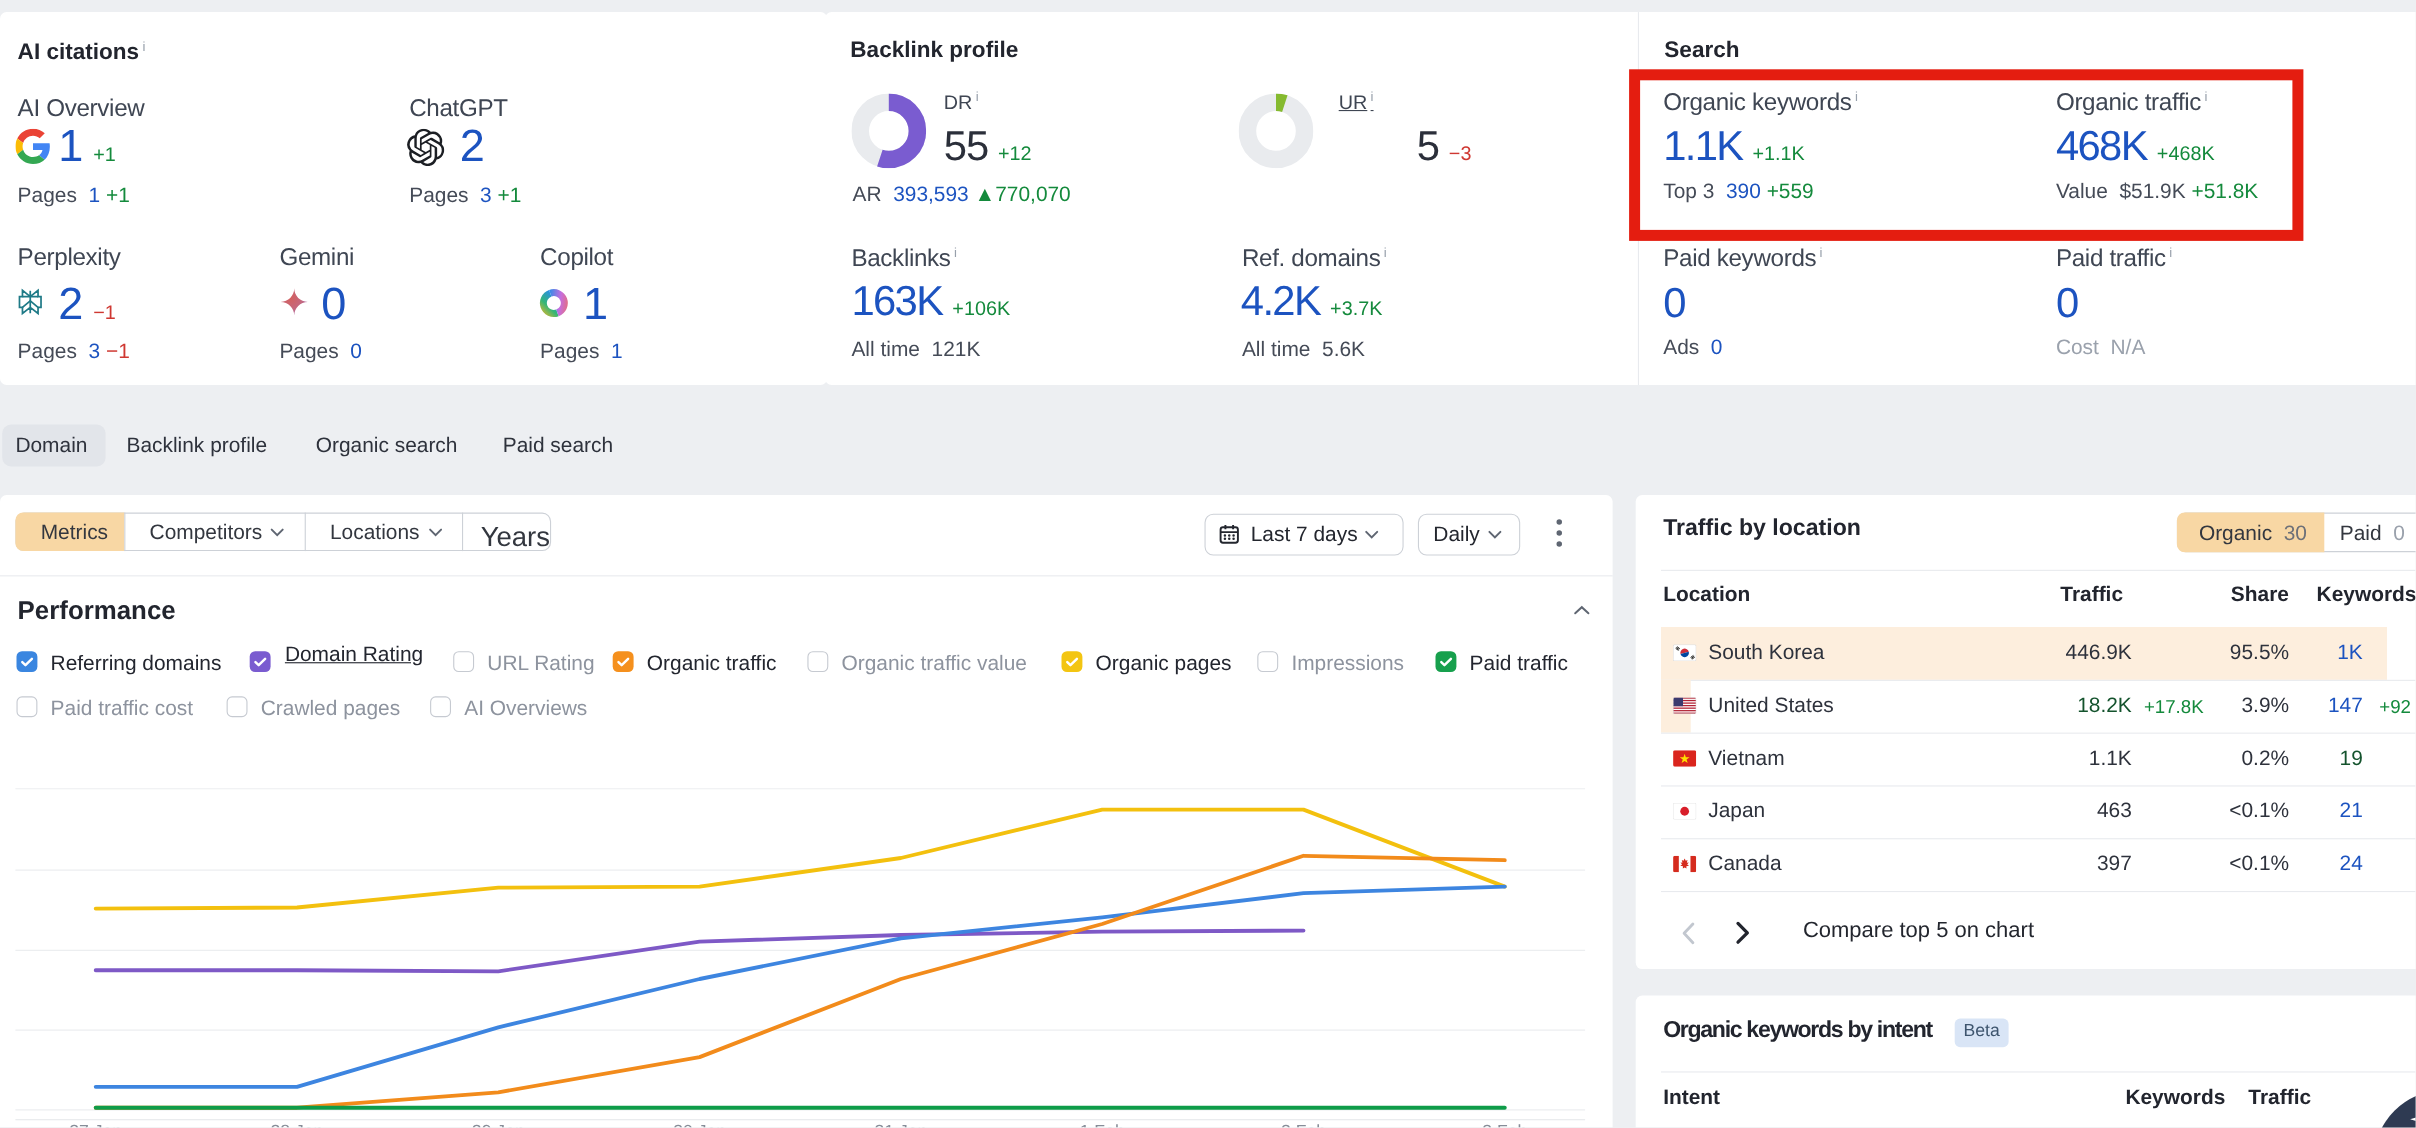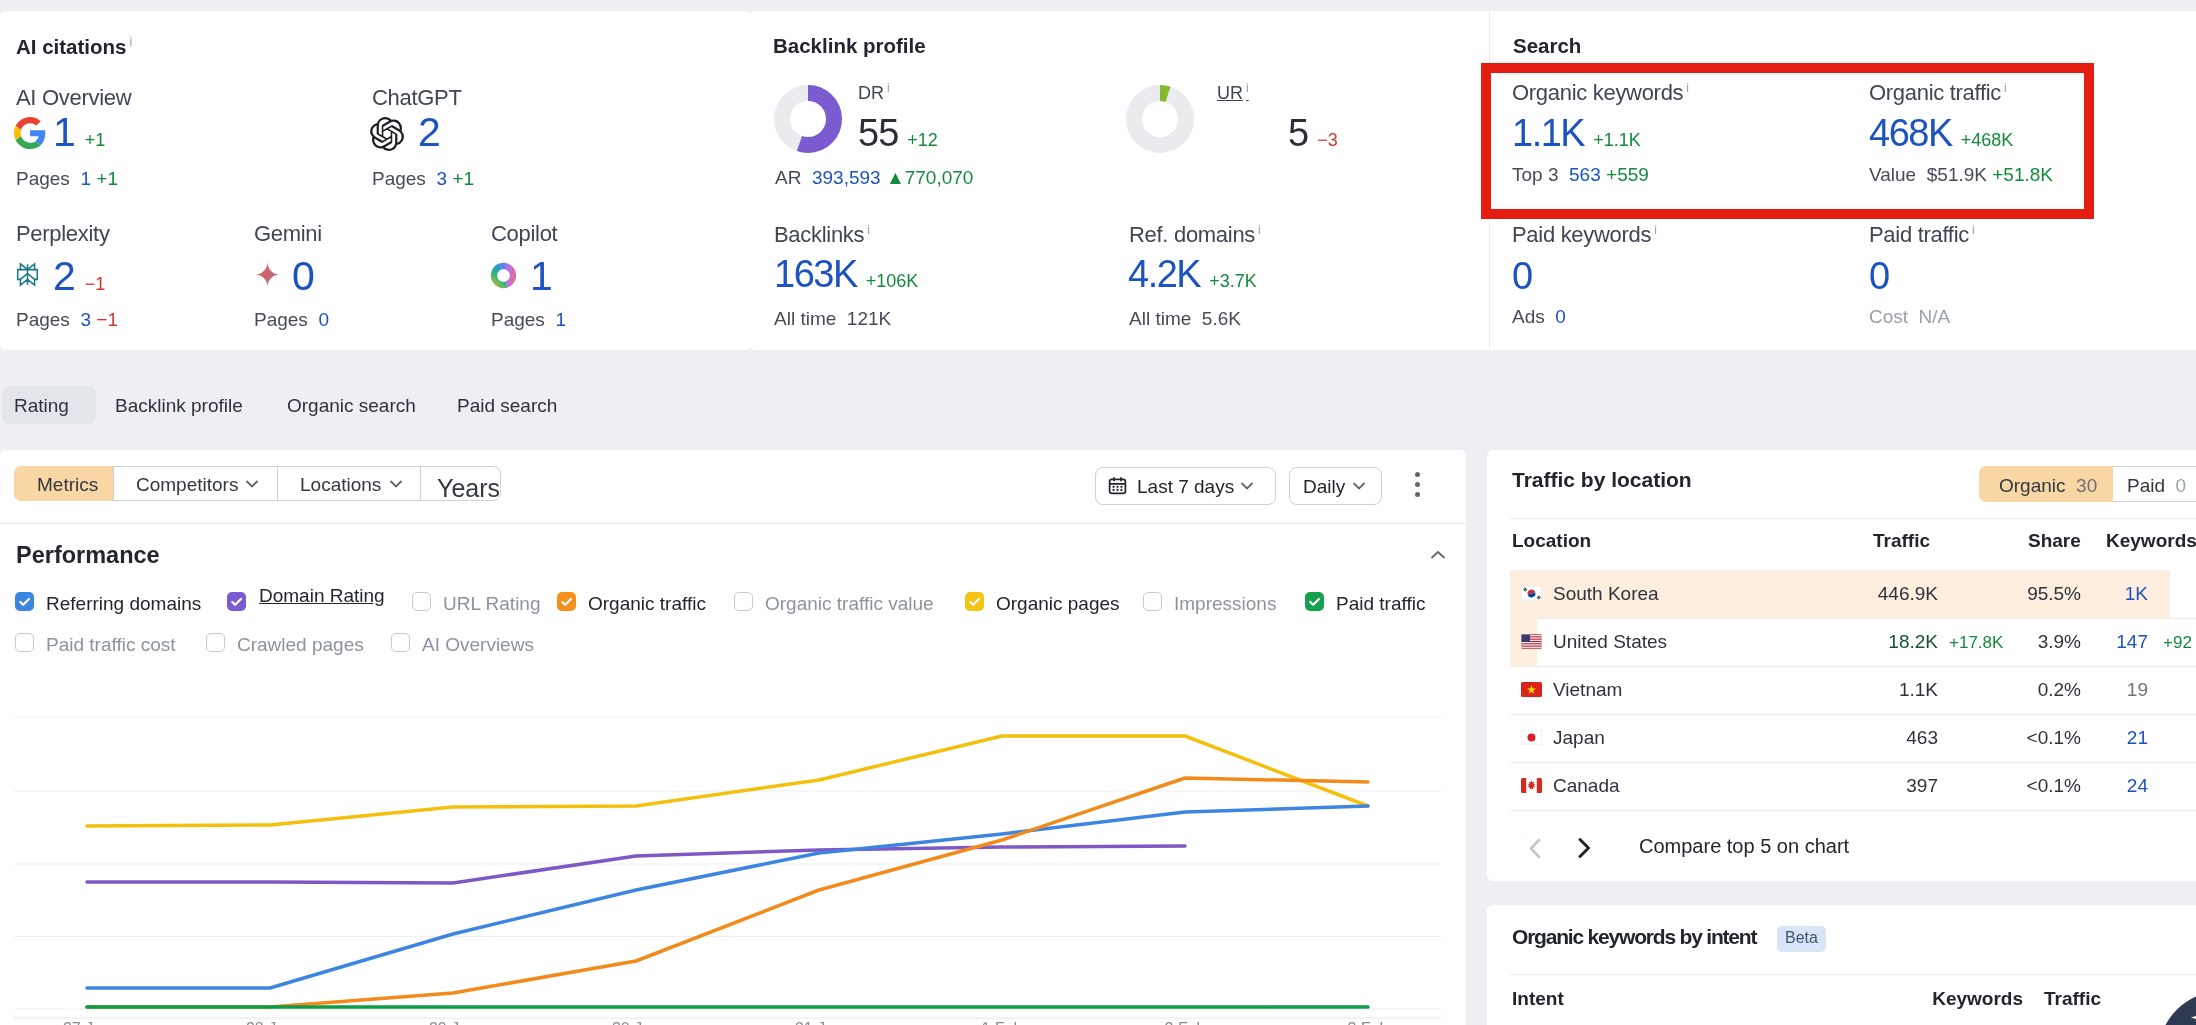--- a/index.html
+++ b/index.html
@@ -150,21 +150,21 @@
       <span class="grn d17">+3.7K</span>
     </div>
   <div class="abs sub" style="left:379px; top:297px;">All time&nbsp; 5.6K</div>
 
   <div class="abs ttl" style="left:763px; top:23px;">Search</div>
   <div class="abs lbl" style="left:762px; top:69px;">Organic keywords<span class="sup">i</span></div>
   <div class="grp" style="left:762px; top:101px;">
       <span class="big">1.1K</span>
       <span class="grn d17">+1.1K</span>
     </div>
-  <div class="abs sub" style="left:762px; top:153px;">Top 3&nbsp; <span class="blue">563</span> <span class="grn">+559</span></div>
+  <div class="abs sub" style="left:762px; top:153px;">Top 3&nbsp; <span class="blue">390</span> <span class="grn">+559</span></div>
   <div class="abs lbl" style="left:1119px; top:69px;">Organic traffic<span class="sup">i</span></div>
   <div class="grp" style="left:1119px; top:101px;">
       <span class="big">468K</span>
       <span class="grn d17">+468K</span>
     </div>
   <div class="abs sub" style="left:1119px; top:153px;">Value&nbsp; $51.9K <span class="grn">+51.8K</span></div>
   <div class="abs lbl" style="left:762px; top:211px;">Paid keywords<span class="sup">i</span></div>
   <div class="grp" style="left:762px; top:244px;">
       <span class="big">0</span>
     </div>
@@ -173,21 +173,21 @@
   <div class="grp" style="left:1119px; top:244px;">
       <span class="big">0</span>
     </div>
   <div class="abs sub gry" style="left:1119px; top:295px;">Cost&nbsp; N/A</div>
 </div>
 
 <div class="abs" style="left:1481px; top:63px; width:613px; height:156px; border:10px solid #e41d10; z-index:30;"></div>
 
 <div class="abs" style="left:2px; top:386px; width:94px; height:38px; background:#e2e5ea; border-radius:8px;"></div>
 <div class="abs" style="left:0; top:386px; height:38px; font-size:19px; color:#2e323c;">
-  <span style="position:absolute; left:14px; top:9px;">Rating</span>
+  <span style="position:absolute; left:14px; top:9px;">Domain</span>
   <span style="position:absolute; left:115px; top:9px; white-space:nowrap;">Backlink profile</span>
   <span style="position:absolute; left:287px; top:9px; white-space:nowrap;">Organic search</span>
   <span style="position:absolute; left:457px; top:9px; white-space:nowrap;">Paid search</span>
 </div>
 
 <div class="card" style="left:0; top:450px; width:1466px; height:575px; border-radius:6px 6px 0 0;"></div>
 
   <div class="abs" style="left:14px; top:466px; height:35px; border:1px solid #cdd1d7; border-radius:8px; width:487px; background:#fff;"></div>
   <div class="abs" style="left:14px; top:466px; width:99px; height:35px; background:#f8d7a4; border-radius:7px 0 0 7px;"></div>
   <div class="abs" style="left:113px; top:466px; width:1px; height:35px; background:#cdd1d7;"></div>
@@ -354,21 +354,21 @@
 <div class="abs nw" style="left:2048px; top:631px; width:100px; font-size:19px; color:#1c53c0; text-align:right;">147</div>
 <div class="abs nw grn" style="left:2163px; top:633px; font-size:17px;">+92</div>
 <div class="abs" style="left:1510px; top:665.5px; width:686px; height:1px; background:#e8eaee;"></div>
 <div class="abs" style="left:1521px; top:682px;"><svg width="21" height="15" viewBox="0 0 21 15">
       <rect width="21" height="15" rx="1.5" fill="#da251d"></rect>
       <path d="M10.5 3.2l1.06 3.26h3.43l-2.77 2.02 1.06 3.26-2.78-2.02-2.78 2.02 1.06-3.26-2.77-2.02h3.43z" fill="#ffdf00"></path>
     </svg></div>
 <div class="abs nw" style="left:1553px; top:679px; font-size:19px; color:#2e323c;">Vietnam</div>
 <div class="abs nw" style="left:1738px; top:679px; width:200px; font-size:19px; color:#2e323c; text-align:right;">1.1K</div>
 <div class="abs nw" style="left:1961px; top:679px; width:120px; font-size:19px; color:#2e323c; text-align:right;">0.2%</div>
-<div class="abs nw" style="left:2048px; top:679px; width:100px; font-size:19px; color:#737373; text-align:right;">19</div>
+<div class="abs nw" style="left:2048px; top:679px; width:100px; font-size:19px; color:#14532d; text-align:right;">19</div>
 <div class="abs" style="left:1510px; top:713.5px; width:686px; height:1px; background:#e8eaee;"></div>
 <div class="abs" style="left:1521px; top:730px;"><svg width="21" height="15" viewBox="0 0 21 15">
       <rect width="21" height="15" rx="1.5" fill="#fff" stroke="#e3e3e3" stroke-width="0.8"></rect>
       <circle cx="10.5" cy="7.5" r="4" fill="#d81e2a"></circle>
     </svg></div>
 <div class="abs nw" style="left:1553px; top:727px; font-size:19px; color:#2e323c;">Japan</div>
 <div class="abs nw" style="left:1738px; top:727px; width:200px; font-size:19px; color:#2e323c; text-align:right;">463</div>
 <div class="abs nw" style="left:1961px; top:727px; width:120px; font-size:19px; color:#2e323c; text-align:right;">&lt;0.1%</div>
 <div class="abs nw" style="left:2048px; top:727px; width:100px; font-size:19px; color:#1c53c0; text-align:right;">21</div>
 <div class="abs" style="left:1510px; top:761.5px; width:686px; height:1px; background:#e8eaee;"></div>

